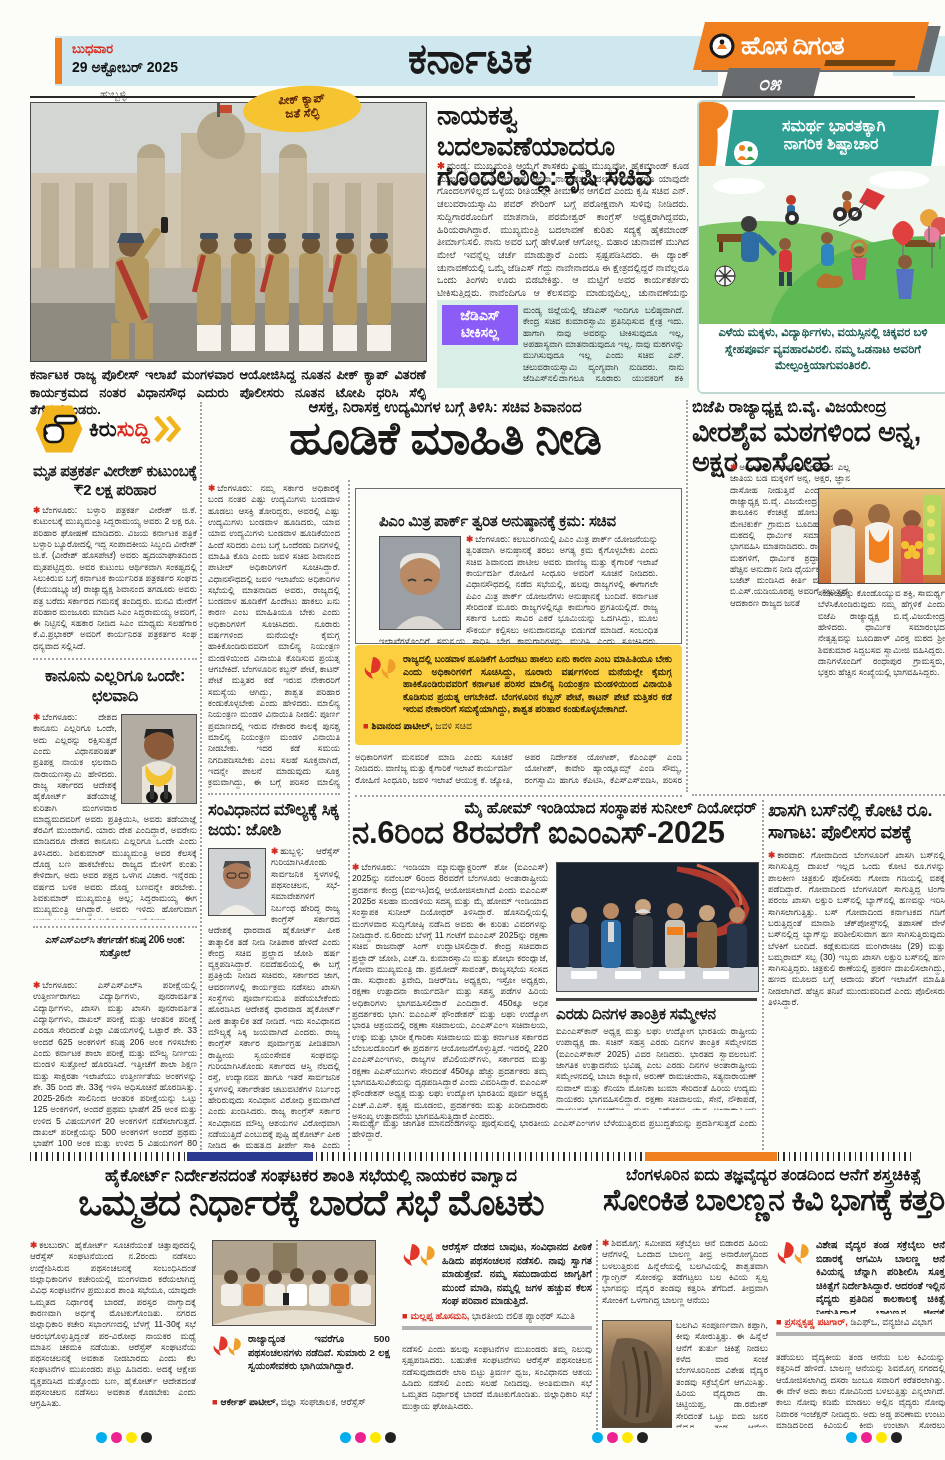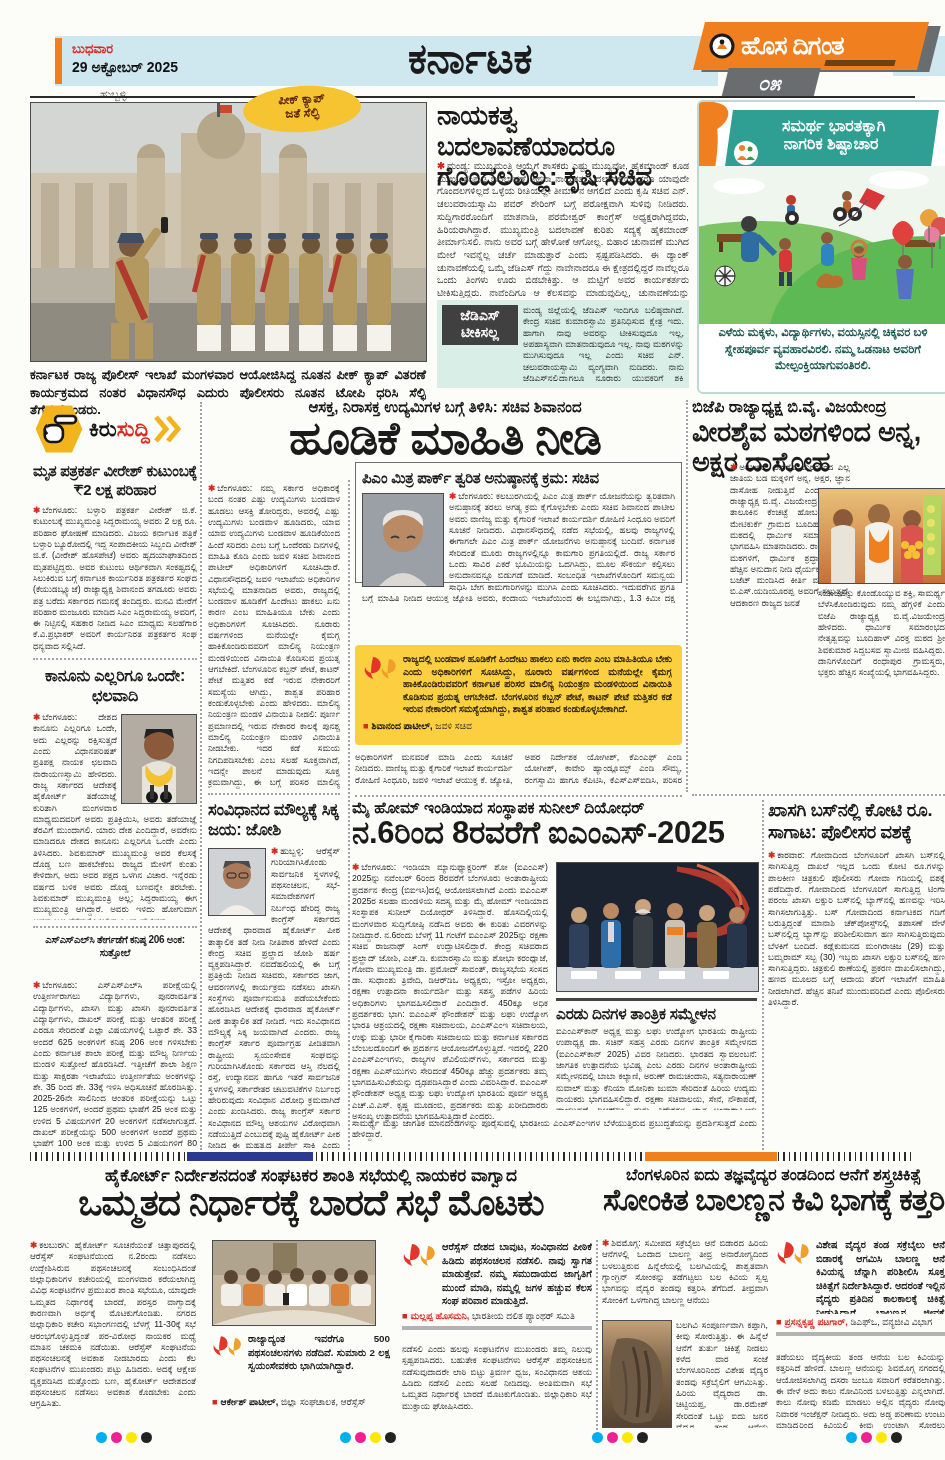--- a/index.html
+++ b/index.html
@@ -135,21 +135,21 @@
     <div style="font-size:12px;font-weight:800;color:#5a2408;">ಜತೆ ಸೆಲ್ಫಿ</div>
   </div>
   <div class="abs" style="left:30px;top:366px;width:396px;font-size:13px;font-weight:700;line-height:1.35;color:#141414;text-align:justify;">ಕರ್ನಾಟಕ ರಾಜ್ಯ ಪೊಲೀಸ್ ಇಲಾಖೆ ಮಂಗಳವಾರ ಆಯೋಜಿಸಿದ್ದ ನೂತನ ಪೀಕ್ ಕ್ಯಾಪ್ ವಿತರಣೆ ಕಾರ್ಯಕ್ರಮದ ನಂತರ ವಿಧಾನಸೌಧ ಎದುರು ಪೊಲೀಸರು ನೂತನ ಟೋಪಿ ಧರಿಸಿ ಸೆಲ್ಫಿ ತೆಗೆದುಕೊಂಡರು.</div>
 
   <div class="abs hl" style="left:437px;top:100px;width:252px;font-size:26px;line-height:1.18;">ನಾಯಕತ್ವ ಬದಲಾವಣೆಯಾದರೂ ಗೊಂದಲವಿಲ್ಲ: ಕೃಷಿ ಸಚಿವ</div>
   <div class="abs body-txt" style="left:437px;top:160px;width:252px;height:138px;">
     <span class="star">✱</span><span class="dl">ಮಂಡ್ಯ:</span>
     <span>ಮುಖ್ಯಮಂತ್ರಿ ಆಯ್ಕೆಗೆ ಶಾಸಕರು ಎಷ್ಟು ಮುಖ್ಯವೋ, ಹೈಕಮಾಂಡ್ ಕೂಡ ಮುಖ್ಯ. ಸಂಪುಟ ಬದಲಾವಣೆ ಅಥವಾ ನಾಯಕತ್ವ ಬದಲಾವಣೆಯಾದರೂ ಯಾವುದೇ ಗೊಂದಲಗಳಿಲ್ಲದೆ ಒಳ್ಳೆಯ ರೀತಿಯಲ್ಲೇ ತೀರ್ಮಾನ ಆಗಲಿದೆ ಎಂದು ಕೃಷಿ ಸಚಿವ ಎನ್. ಚಲುವರಾಯಸ್ವಾಮಿ ಪವರ್ ಶೇರಿಂಗ್ ಬಗ್ಗೆ ಪರೋಕ್ಷವಾಗಿ ಸುಳಿವು ನೀಡಿದರು. ಸುದ್ದಿಗಾರರೊಂದಿಗೆ ಮಾತನಾಡಿ, ಪರಮೇಶ್ವರ್ ಕಾಂಗ್ರೆಸ್ ಅಧ್ಯಕ್ಷರಾಗಿದ್ದವರು, ಹಿರಿಯರಾಗಿದ್ದಾರೆ. ಮುಖ್ಯಮಂತ್ರಿ ಬದಲಾವಣೆ ಕುರಿತು ಸದ್ಯಕ್ಕೆ ಹೈಕಮಾಂಡ್ ತೀರ್ಮಾನಿಸಲಿ. ನಾನು ಅವರ ಬಗ್ಗೆ ಹೇಳೋಕೆ ಆಗೋಲ್ಲ. ಬಿಹಾರ ಚುನಾವಣೆ ಮುಗಿದ ಮೇಲೆ ಇವನ್ನೆಲ್ಲ ಚರ್ಚೆ ಮಾಡುತ್ತಾರೆ ಎಂದು ಸ್ಪಷ್ಟಪಡಿಸಿದರು. ಈ ಡ್ಯಾಂಕ್ ಚುನಾವಣೆಯಲ್ಲಿ ಒಮ್ಮೆ ಜೆಡಿಎಸ್ ಗೆದ್ದು ನಾವೇನಾದರೂ ಈ ಕ್ಷೇತ್ರದಲ್ಲಿದ್ದರೆ ನಾವೆಲ್ಲರೂ ಒಂದು ತಿಂಗಳು ಊರು ಬಿಡಬೇಕಿತ್ತು. ಆ ಮಟ್ಟಿಗೆ ಅವರ ಕಾರ್ಯಕರ್ತರು ಟೀಕಿಸುತ್ತಿದ್ದರು. ನಾವೆಂದಿಗೂ ಆ ಕೆಲಸವನ್ನು ಮಾಡುವುದಿಲ್ಲ, ಚುನಾವಣೆಯನ್ನು ಸ್ಪರ್ಧಾತ್ಮಕವಾಗಿ ಸ್ವೀಕರಿಸುತ್ತೇವೆ ಎಂದಷ್ಟೇ ಹೇಳಿದರು. ಚಲುವರಾಯಸ್ವಾಮಿ ಈಗ ಕೇಂದ್ರ ಮಂತ್ರಿ ಆಗಿರುವುದರಿಂದ ಚುನಾವಣೆಯೊಂದಿಗೆ ಮೃತಿ ಬಿಡುವುದಿಲ್ಲ ಎಂದು ಕುಟುಕಿದರು.</span>
   </div>
   <div class="abs" style="left:437px;top:300px;width:252px;height:88px;background:#d9eee7;padding:5px;box-sizing:border-box;">
-    <div style="float:left;width:76px;height:40px;background:#404040;color:#fff;text-align:center;margin:0 5px 2px 0;padding-top:2px;box-sizing:border-box;">
+    <div style="float:left;width:76px;height:40px;background:#8b5cf6;color:#fff;text-align:center;margin:0 5px 2px 0;padding-top:2px;box-sizing:border-box;">
       <div style="font-size:14px;font-weight:800;">ಜೆಡಿಎಸ್</div>
       <div style="font-size:14px;font-weight:800;">ಟೀಕಿಸಲ್ಲ</div>
     </div>
     <div class="body-txt sm" style="height:76px;">ಮಂಡ್ಯ ಜಿಲ್ಲೆಯಲ್ಲಿ ಜೆಡಿಎಸ್ ಇಂದಿಗೂ ಬಲಿಷ್ಠವಾಗಿದೆ. ಕೇಂದ್ರ ಸಚಿವ ಕುಮಾರಸ್ವಾಮಿ ಪ್ರತಿನಿಧಿಸುವ ಕ್ಷೇತ್ರ ಇದು. ಹಾಗಾಗಿ ನಾವು ಅವರನ್ನು ಟೀಕಿಸುವುದೂ ಇಲ್ಲ, ಅಪಹಾಸ್ಯವಾಗಿ ಮಾತನಾಡುವುದೂ ಇಲ್ಲ. ನಾವು ಮಠಗಳನ್ನು ಮುಗಿಸುವುದೂ ಇಲ್ಲ ಎಂದು ಸಚಿವ ಎನ್. ಚಲುವರಾಯಸ್ವಾಮಿ ವ್ಯಂಗ್ಯವಾಗಿ ನುಡಿದರು. ನಾನು ಜೆಡಿಎಸ್‌ನಲ್ಲಿದ್ದಾಗಲೂ ನೂರಾರು ಯುವಕರಿಗೆ ಶಕ್ತಿ ತುಂಬುವ ಕೆಲಸ ಮಾಡಿದ್ದೇನೆ. ಕಾಂಗ್ರೆಸ್ ಈಗ ನನಗೆ ಹೆಚ್ಚಿನ ಜವಾಬ್ದಾರಿ ಕೊಟ್ಟಿದೆ. ನಾವು ಮತ್ತು ನಮ್ಮ ಪಕ್ಷ ನಿಷ್ಠೆಯಿಂದ ಕೆಲಸ ಮಾಡುತ್ತಿದ್ದೇವೆ. ಜಿಲ್ಲೆಯ ಅಭಿವೃದ್ಧಿಗೆ ಶ್ರಮಿಸುತ್ತಿದ್ದೇವೆ ಎಂದು ತಿಳಿಸಿದರು.</div>
   </div>
 
   <div class="abs" style="left:697px;top:100px;width:248px;height:290px;border:2px solid #bfd9d2;border-radius:6px;background:#fff;overflow:hidden;">
     <svg class="abs" style="left:0;top:0;" width="40" height="120" viewBox="0 0 40 120">
       <path d="M0 0 C30 10 18 60 6 120 L0 120 Z" fill="#f0801f"></path>
       <path d="M0 0 C40 -4 34 22 12 30 L0 18 Z" fill="#f0801f"></path>
@@ -274,21 +274,21 @@
 
   <div class="abs hl ctr" style="left:208px;top:414px;width:474px;font-size:46px;line-height:1.05;letter-spacing:-1px;">ಹೂಡಿಕೆ ಮಾಹಿತಿ ನೀಡಿ</div>
   <div class="abs kick ctr" style="left:208px;top:398px;width:474px;font-size:15px;">ಆಸಕ್ತ, ನಿರಾಸಕ್ತ ಉದ್ಯಮಿಗಳ ಬಗ್ಗೆ ತಿಳಿಸಿ: ಸಚಿವ ಶಿವಾನಂದ</div>
 
   <div class="abs body-txt sm" style="left:208px;top:483px;width:132px;height:306px;">
     <span class="star">✱</span><span class="dl">ಬೆಂಗಳೂರು:</span>
     <span>ನಮ್ಮ ಸರ್ಕಾರ ಅಧಿಕಾರಕ್ಕೆ ಬಂದ ನಂತರ ಎಷ್ಟು ಉದ್ಯಮಿಗಳು ಬಂಡವಾಳ ಹೂಡಲು ಆಸಕ್ತಿ ತೋರಿದ್ದರು, ಅವರಲ್ಲಿ ಎಷ್ಟು ಉದ್ಯಮಿಗಳು ಬಂಡವಾಳ ಹೂಡಿದರು, ಯಾವ ಯಾವ ಉದ್ಯಮಿಗಳು ಬಂಡವಾಳ ಹೂಡಿಕೆಯಿಂದ ಹಿಂದೆ ಸರಿದರು ಎಂಬ ಬಗ್ಗೆ ಒಂದೆರಡು ದಿನಗಳಲ್ಲಿ ಮಾಹಿತಿ ಕೊಡಿ ಎಂದು ಜವಳಿ ಸಚಿವ ಶಿವಾನಂದ ಪಾಟೀಲ್ ಅಧಿಕಾರಿಗಳಿಗೆ ಸೂಚಿಸಿದ್ದಾರೆ. ವಿಧಾನಸೌಧದಲ್ಲಿ ಜವಳಿ ಇಲಾಖೆಯ ಅಧಿಕಾರಿಗಳ ಸಭೆಯಲ್ಲಿ ಮಾತನಾಡಿದ ಅವರು, ರಾಜ್ಯದಲ್ಲಿ ಬಂಡವಾಳ ಹೂಡಿಕೆಗೆ ಹಿಂದೇಟು ಹಾಕಲು ಏನು ಕಾರಣ ಎಂಬ ಮಾಹಿತಿಯೂ ಬೇಕು ಎಂದು ಅಧಿಕಾರಿಗಳಿಗೆ ಸೂಚಿಸಿದರು. ನೂರಾರು ವರ್ಷಗಳಿಂದ ಮನೆಯಲ್ಲೇ ಕೈಮಗ್ಗ ಹಾಕಿಕೊಂಡಿರುವವರಿಗೆ ಮಾಲಿನ್ಯ ನಿಯಂತ್ರಣ ಮಂಡಳಿಯಿಂದ ವಿನಾಯಿತಿ ಕೊಡಿಸುವ ಪ್ರಯತ್ನ ಆಗಬೇಕಿದೆ. ಬೆಂಗಳೂರಿನ ಕಬ್ಬನ್ ಪೇಟೆ, ಕಾಟನ್ ಪೇಟೆ ಮತ್ತಿತರ ಕಡೆ ಇರುವ ನೇಕಾರರಿಗೆ ಸಮಸ್ಯೆಯ ಆಗಿದ್ದು, ಶಾಶ್ವತ ಪರಿಹಾರ ಕಂಡುಕೊಳ್ಳಬೇಕು ಎಂದು ಹೇಳಿದರು. ಮಾಲಿನ್ಯ ನಿಯಂತ್ರಣ ಮಂಡಳಿ ವಿನಾಯಿತಿ ನೀಡಲಿ: ಪೂರ್ಣ ಪ್ರಮಾಣದಲ್ಲಿ ಇರುವ ನೇಕಾರರ ಕಾಲಕ್ಕೆ ಪುನಶ್ಚ ಮಾಲಿನ್ಯ ನಿಯಂತ್ರಣ ಮಂಡಳಿ ವಿನಾಯಿತಿ ನೀಡಬೇಕು. ಇದರ ಕಡೆ ಸಮಯ ನಿಗದಿಪಡಿಸಬೇಕು ಎಂಬ ಸಲಹೆ ಸೂಕ್ತವಾಗಿದೆ, ಇದನ್ನೇ ಪಾಲನೆ ಮಾಡುವುದು ಸೂಕ್ತ ಕ್ರಮವಾಗಿದ್ದು, ಈ ಬಗ್ಗೆ ಪರಿಸರ ಮಾಲಿನ್ಯ ನಿಯಂತ್ರಣ ಮಂಡಳಿ ಗಮನಹರಿಸಲಿ ಎಂದರು.</span>
   </div>
   <div class="abs doth" style="left:208px;top:793px;width:132px;"></div>
 
-  <div class="abs" style="left:355px;top:462px;width:327px;height:121px;border:1px solid #6d6d6d;padding:6px;box-sizing:border-box;">
+  <div class="abs" style="left:355px;top:488px;width:327px;height:156px;border:1px solid #6d6d6d;padding:23px;box-sizing:border-box;">
     <div class="hl" style="font-size:15px;line-height:1.2;margin-bottom:4px;">ಪಿಎಂ ಮಿತ್ರ ಪಾರ್ಕ್ ತ್ವರಿತ ಅನುಷ್ಠಾನಕ್ಕೆ ಕ್ರಮ: ಸಚಿವ</div>
     <div class="body-txt sm" style="height:112px;">
       <span class="photo" style="float:left;width:80px;height:92px;margin:2px 5px 2px 0;">
         <svg width="80" height="92" viewBox="0 0 80 92">
             <rect width="80" height="92" fill="#9aa0a6"></rect>
             <circle cx="40" cy="38" r="20" fill="#b98a64"></circle>
             <path d="M20 32 q20 -22 40 0 q2 -16 -20 -16 q-22 0 -20 16" fill="#e8e6e2"></path>
             <path d="M16 92 q24 -26 48 0 z" fill="#dcd9d4"></path>
             <path d="M28 44 q4 -3 8 0 M44 44 q4 -3 8 0" stroke="#3a3a3a" fill="none" stroke-width="2"></path>
           </svg>
@@ -359,21 +359,21 @@
           <circle cx="112" cy="20" r="4"></circle>
           <circle cx="112" cy="34" r="4"></circle>
           <circle cx="112" cy="48" r="4"></circle>
           <circle cx="112" cy="62" r="4"></circle>
         </g>
       </svg>
   </div>
   <div class="abs body-txt sm" style="left:818px;top:588px;width:127px;height:200px;">ಸಮಾಜವನ್ನು ಕೊಂಡೊಯ್ಯುವ ಶಕ್ತಿ, ಸಾಮರ್ಥ್ಯ ಬೆಳೆಸಿಕೊಂಡಿರುವುದು ನಮ್ಮ ಹೆಗ್ಗಳಿಕೆ ಎಂದು ಬಿಜೆಪಿ ರಾಜ್ಯಾಧ್ಯಕ್ಷ ಬಿ.ವೈ.ವಿಜಯೇಂದ್ರ ಹೇಳಿದರು. ಧಾರ್ಮಿಕ ಸಮಾರಂಭದ ನೇತೃತ್ವವನ್ನು ಬೂದಿಹಾಳ್ ವಿರಕ್ತ ಮಠದ ಶ್ರೀ ಶಿವಕುಮಾರ ಸಿದ್ದಬಸವ ಸ್ವಾಮೀಜಿ ವಹಿಸಿದ್ದರು. ದಾನಿಗಳೊಂದಿಗೆ ರಂಧಾಪುರ ಗ್ರಾಮಸ್ಥರು, ಭಕ್ತರು ಹೆಚ್ಚಿನ ಸಂಖ್ಯೆಯಲ್ಲಿ ಭಾಗವಹಿಸಿದ್ದರು.</div>
   <div class="abs doth" style="left:692px;top:794px;width:253px;"></div>
 
-  <div class="abs kick" style="left:352px;top:799px;width:405px;font-size:15.5px;">ಮೈ ಹೋಮ್ ಇಂಡಿಯಾದ ಸಂಸ್ಥಾಪಕ ಸುನೀಲ್ ದಿಯೋಧರ್</div>
+  <div class="abs kick" style="left:352px;top:799px;width:405px;font-size:15.5px;text-align:right;">ಮೈ ಹೋಮ್ ಇಂಡಿಯಾದ ಸಂಸ್ಥಾಪಕ ಸುನೀಲ್ ದಿಯೋಧರ್</div>
   <div class="abs hl" style="left:352px;top:817px;width:405px;font-size:31px;line-height:1.05;">ನ.6ರಿಂದ 8ರವರೆಗೆ ಐಎಂಎಸ್-2025</div>
   <div class="abs body-txt sm" style="left:352px;top:862px;width:196px;height:286px;">
     <span class="star">✱</span><span class="dl">ಬೆಂಗಳೂರು:</span>
     <span>ಇಂಡಿಯಾ ಮ್ಯಾನುಫ್ಯಾಕ್ಚರಿಂಗ್ ಶೋ (ಐಎಂಎಸ್) 2025ನ್ನು ನವೆಂಬರ್ 6ರಿಂದ 8ರವರೆಗೆ ಬೆಂಗಳೂರು ಅಂತಾರಾಷ್ಟ್ರೀಯ ಪ್ರದರ್ಶನ ಕೇಂದ್ರ (ಬಿಐಇಸಿ)ದಲ್ಲಿ ಆಯೋಜಿಸಲಾಗಿದೆ ಎಂದು ಐಎಂಎಸ್ 2025ರ ಸಲಹಾ ಮಂಡಳಿಯ ಸದಸ್ಯ ಮತ್ತು ಮೈ ಹೋಮ್ ಇಂಡಿಯಾದ ಸಂಸ್ಥಾಪಕ ಸುನೀಲ್ ದಿಯೋಧರ್ ತಿಳಿಸಿದ್ದಾರೆ. ಹೊಸದಿಲ್ಲಿಯಲ್ಲಿ ಮಂಗಳವಾರ ಸುದ್ದಿಗೋಷ್ಠಿ ನಡೆಸಿದ ಅವರು ಈ ಕುರಿತು ವಿವರಗಳನ್ನು ನೀಡಿದ್ದಾರೆ. ನ.6ರಂದು ಬೆಳಗ್ಗೆ 11 ಗಂಟೆಗೆ ಐಎಂಎಸ್ 2025ನ್ನು ರಕ್ಷಣಾ ಸಚಿವ ರಾಜನಾಥ್ ಸಿಂಗ್ ಉದ್ಘಾಟಿಸಲಿದ್ದಾರೆ. ಕೇಂದ್ರ ಸಚಿವರಾದ ಪ್ರಲ್ಹಾದ್ ಜೋಶಿ, ಎಚ್.ಡಿ. ಕುಮಾರಸ್ವಾಮಿ ಮತ್ತು ಶೋಭಾ ಕರಂದ್ಲಾಜೆ, ಗೋವಾ ಮುಖ್ಯಮಂತ್ರಿ ಡಾ. ಪ್ರಮೋದ್ ಸಾವಂತ್, ರಾಜ್ಯಸಭೆಯ ಸಂಸದ ಡಾ. ಸುಧಾಂಶು ತ್ರಿವೇದಿ, ಡಿಆರ್‌ಡಿಒ ಅಧ್ಯಕ್ಷರು, ಇಸ್ರೋ ಅಧ್ಯಕ್ಷರು, ರಕ್ಷಣಾ ಉತ್ಪಾದನಾ ಕಾರ್ಯದರ್ಶಿ ಮತ್ತು ಸಶಸ್ತ್ರ ಪಡೆಗಳ ಹಿರಿಯ ಅಧಿಕಾರಿಗಳು ಭಾಗವಹಿಸಲಿದ್ದಾರೆ ಎಂದಿದ್ದಾರೆ. 450ಕ್ಕೂ ಅಧಿಕ ಪ್ರದರ್ಶಕರು ಭಾಗಿ: ಐಎಂಎಸ್ ಫೌಂಡೇಶನ್ ಮತ್ತು ಲಘು ಉದ್ಯೋಗ ಭಾರತಿ ಆಶ್ರಯದಲ್ಲಿ ರಕ್ಷಣಾ ಸಚಿವಾಲಯ, ಎಂಎಸ್‌ಎಂಇ ಸಚಿವಾಲಯ, ಉಕ್ಕು ಮತ್ತು ಭಾರೀ ಕೈಗಾರಿಕಾ ಸಚಿವಾಲಯ ಮತ್ತು ಕರ್ನಾಟಕ ಸರ್ಕಾರದ ಬೆಂಬಲದೊಂದಿಗೆ ಈ ಪ್ರದರ್ಶನ ಆಯೋಜನೆಗೊಳ್ಳುತ್ತಿದೆ. ಇದರಲ್ಲಿ 220 ಎಂಎಸ್‌ಎಂಇಗಳು, ರಾಜ್ಯಗಳ ಪೆವಿಲಿಯನ್‌ಗಳು, ಸರ್ಕಾರದ ಮತ್ತು ರಕ್ಷಣಾ ಪಿಎಸ್‌ಯುಗಳು ಸೇರಿದಂತೆ 450ಕ್ಕೂ ಹೆಚ್ಚು ಪ್ರದರ್ಶಕರು ತಮ್ಮ ಭಾಗವಹಿಸುವಿಕೆಯನ್ನು ದೃಢಪಡಿಸಿದ್ದಾರೆ ಎಂದು ವಿವರಿಸಿದ್ದಾರೆ. ಐಎಂಎಸ್ ಫೌಂಡೇಶನ್ ಅಧ್ಯಕ್ಷ ಮತ್ತು ಲಘು ಉದ್ಯೋಗ ಭಾರತಿಯ ಪೂರ್ವ ಅಧ್ಯಕ್ಷ ಎಚ್.ವಿ.ಎಸ್. ಕೃಷ್ಣ ಮೂಡಂಬಿ, ಪ್ರದರ್ಶಕರು ಮತ್ತು ಖರೀದಿದಾರರು ಅಸಂಖ್ಯ ಉತ್ಪಾದನೆಯ ಭಾಗವಹಿಸುತ್ತಿದ್ದಾರೆ ಎಂದರು.</span>
   </div>
   <div class="abs photo" style="left:556px;top:862px;width:201px;height:128px;">
     <svg width="201" height="128" viewBox="0 0 201 128">
         <rect width="201" height="128" fill="#1c2330"></rect>
         <path d="M120 6 q60 6 70 40 q-6 30 -60 26 q50 -2 52 -26 q-8 -30 -62 -40" fill="none" stroke="#b03a2e" stroke-width="5"></path>
         <path d="M140 2 q44 14 44 40" fill="none" stroke="#d86a4a" stroke-width="3"></path>

